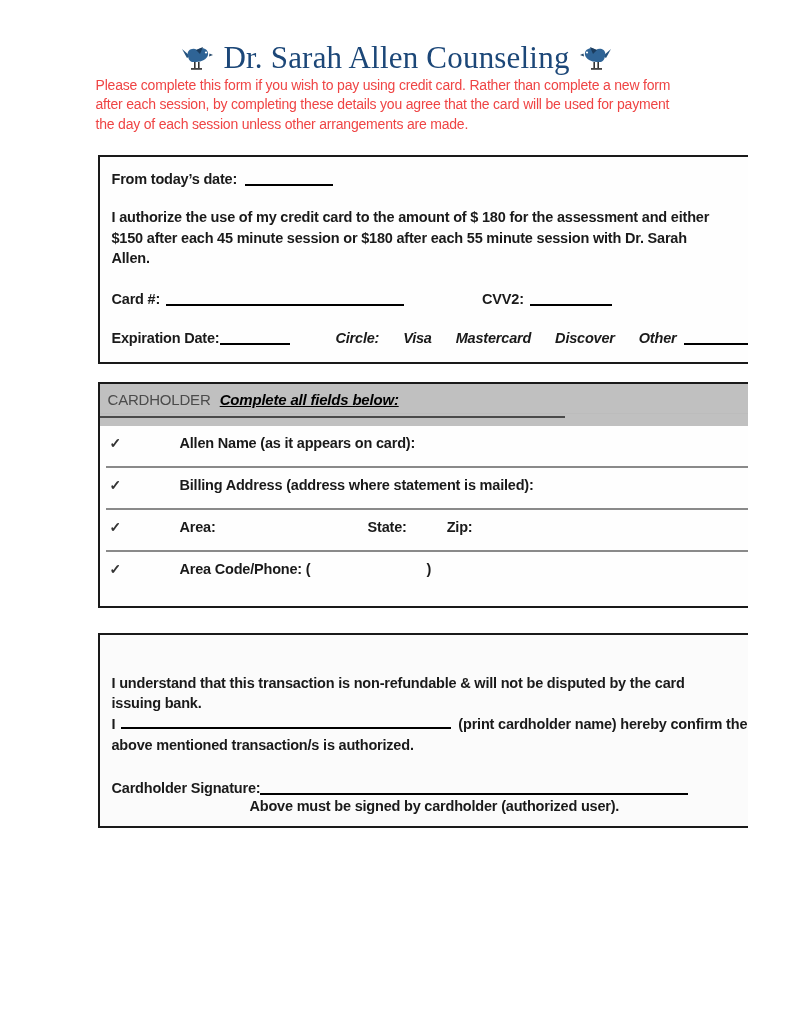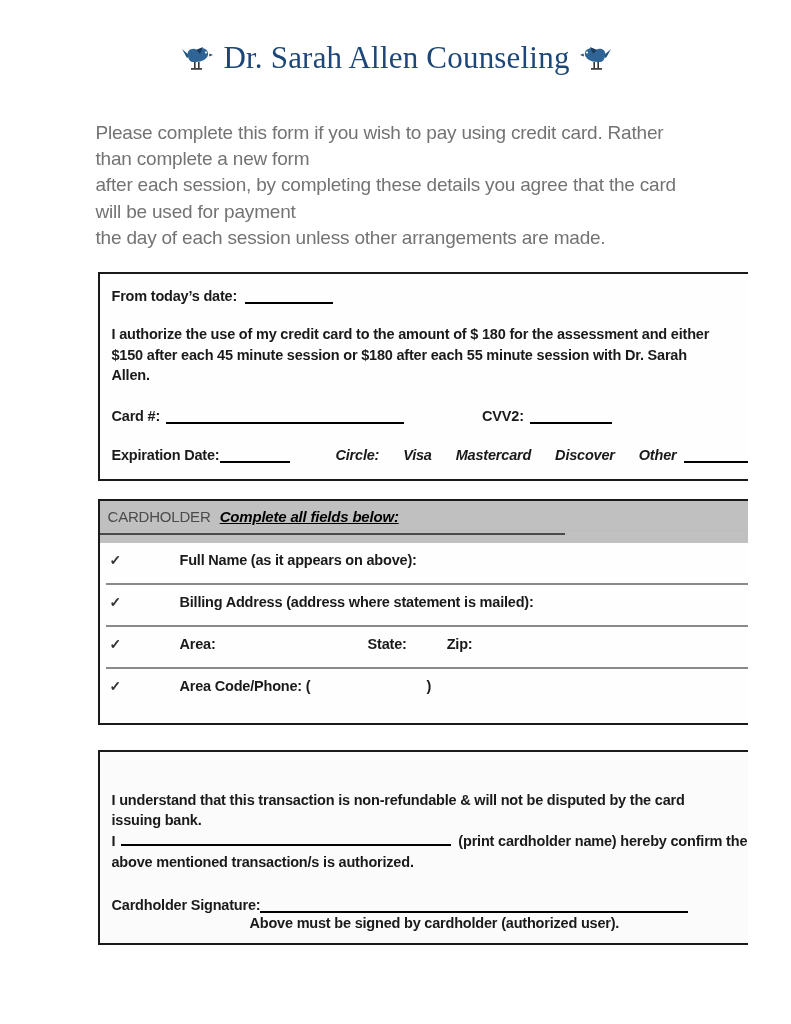--- a/index.html
+++ b/index.html
@@ -23,32 +23,32 @@
   .bird.flip { transform:scaleX(-1); }
 
   .doc-title {
     text-align:center; font-family:"Liberation Serif", serif;
     font-weight:bold; font-size:17px; letter-spacing:0.4px;
     margin-top:40px; color:#000;
   }
 
   
   .intro {
-    margin-top:44px; font-size:19px; line-height:1.38;
-    letter-spacing:-0.2px; white-space:pre-line; color:#737373;
+    font-size:14px; line-height:1.38;
+    letter-spacing:-0.2px; white-space:pre-line; color:#ef4444;
   }
 
   
   .formbox {
     border:2px solid #1a1a1a; width:687px; margin-left:2px;
     background:#fefefe;
   }
   .box1 { margin-top:21px; padding:14px 12px 16px 12px; }
   .bold-text { font-weight:bold; font-size:14.5px; letter-spacing:-0.2px; }
-  .line-row { display:flex; align-items:flex-end; }
+  .line-row { display:flex; align-items:center; }
   .blank {
     display:inline-block; border-bottom:2px solid #000; height:14px;
     vertical-align:baseline;
   }
   .u-date { width:88px; margin-left:8px; }
   .auth-par { margin-top:20px; line-height:1.42; white-space:pre-line; }
   .card-row { margin-top:22px; }
   .u-card { width:238px; margin-left:6px; }
   .u-cvv  { width:82px;  margin-left:6px; }
   .cvv-group { margin-left:78px; }
@@ -157,21 +157,21 @@
     <div class="box2-header">
       <span class="ch-prefix">CARDHOLDER</span>
       <span class="ch-em">Complete all fields below:</span>
     </div>
     <div class="box2-gray-bottom">
       <div class="bar-underline inbar"></div>
     </div>
 
     <div class="field-row bold-text">
       <span class="check">✓</span>
-      <span>Full  Name (as it appears on above):</span>
+      <span>Allen  Name (as it appears on card):</span>
     </div>
 
     <div class="row-sep"></div>
 
     <div class="field-row bold-text">
       <span class="check">✓</span>
       <span>Billing Address (address where statement is mailed):</span>
     </div>
 
     <div class="row-sep"></div>

